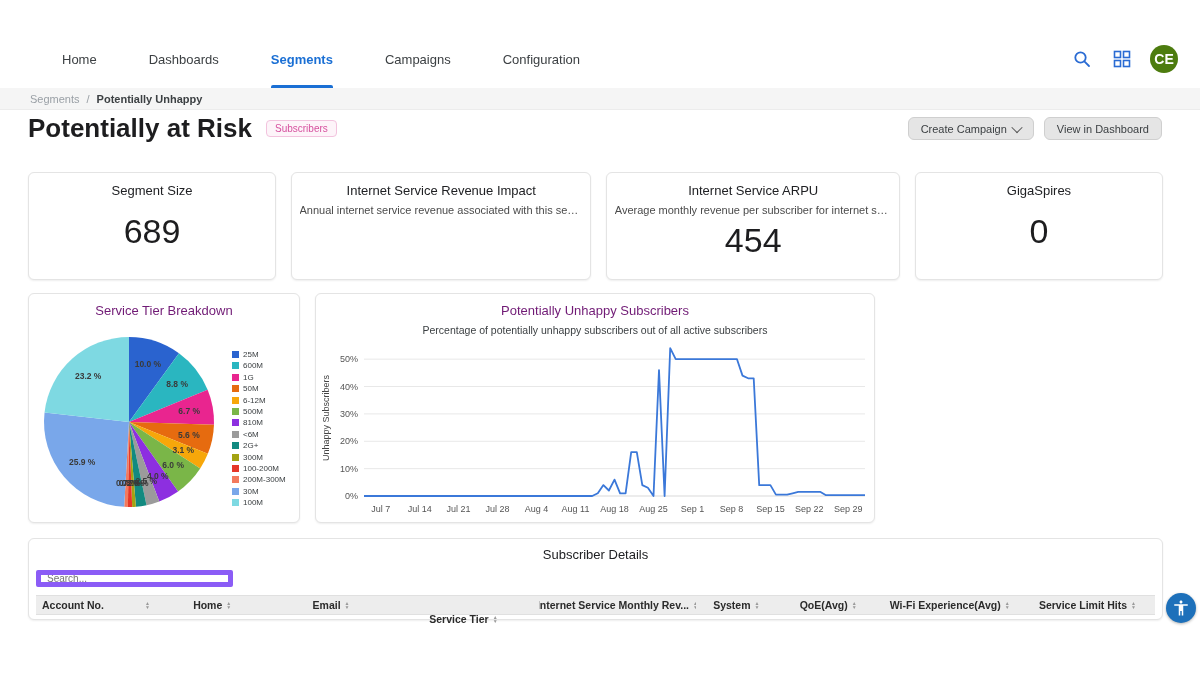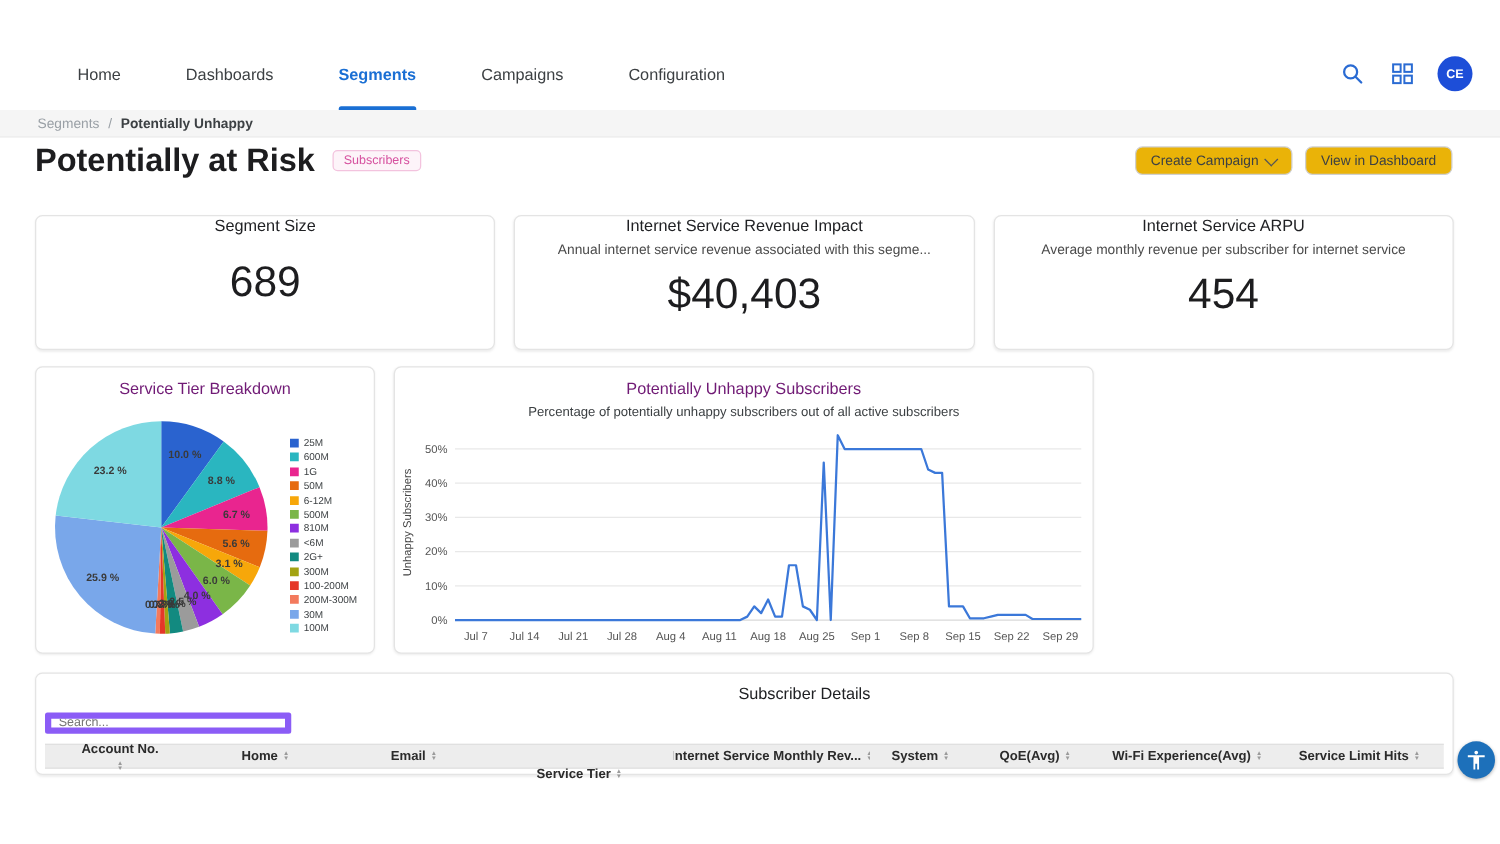--- a/index.html
+++ b/index.html
@@ -14,64 +14,64 @@
   .logo-title { position:absolute; left:0; top:14px; font-size:16px; font-weight:700; color:#474f58; letter-spacing:.2px; }
   .logo-sub { position:absolute; left:36px; top:32px; font-size:8px; }
   .logo-sub .brand { color:#ef7f1a; font-weight:700; }
   .logo-sub .brand2 { color:#b9bdc2; font-weight:700; }
   .nav { display:flex; margin-left:36px; gap:0; height:58px; }
   .nav-item { position:relative; padding:0 26px; display:flex; align-items:center; font-size:13px; color:#3c4043; cursor:pointer; }
   .nav-item.active { color:#1a6fd4; font-weight:700; }
   .nav-item.active::after { content:""; position:absolute; left:26px; right:26px; bottom:0; height:3px; background:#1a6fd4; border-radius:2px 2px 0 0; }
   .top-actions { margin-left:auto; margin-right:22px; display:flex; align-items:center; gap:16px; }
   .icon-btn { width:24px; height:24px; display:flex; align-items:center; justify-content:center; cursor:pointer; background:none; border:none; }
-  .avatar { width:28px; height:28px; border-radius:50%; background:#1d4ed8; color:#fff; font-size:10px; font-weight:700; display:flex; align-items:center; justify-content:center; cursor:pointer; border:none; font-family:"Liberation Sans", sans-serif; }
+  .avatar { width:28px; height:28px; border-radius:50%; background:#4d7c0f; color:#fff; font-size:14px; font-weight:700; display:flex; align-items:center; justify-content:center; cursor:pointer; border:none; font-family:"Liberation Sans", sans-serif; }
 
   
   .crumbbar { position:absolute; left:0; top:88px; width:1200px; height:22px; background:#f5f5f5; border-bottom:1px solid #ececec; display:flex; align-items:center; font-size:11px; }
   .crumbbar .parent { margin-left:30px; color:#9aa0a6; cursor:pointer; }
   .crumbbar .sep { margin:0 7px; color:#9aa0a6; }
   .crumbbar .current { color:#3c4043; font-weight:600; }
 
   
   .title-row { position:absolute; left:28px; top:113px; width:1144px; }
   .h1-line { display:flex; align-items:center; }
   .page-title { font-size:26px; font-weight:700; color:#1d1d1f; }
   .badge { margin-left:14px; font-size:10px; color:#d6519f; background:#fdf4f9; border:1px solid #f3c3de; border-radius:4px; padding:2px 8px; }
   .subtitle { margin-top:6px; font-size:12.5px; font-weight:700; color:#2b2b2b; }
   .title-buttons { position:absolute; right:10px; top:4px; display:flex; gap:10px; }
-  .btn { height:23px; background:#eab308; border:1px solid #cfcfcf; border-radius:6px; font-size:11px; color:#3c4043; padding:0 12px; display:flex; align-items:center; gap:6px; cursor:pointer; font-family:"Liberation Sans", sans-serif; }
+  .btn { height:23px; background:#e5e5e5; border:1px solid #cfcfcf; border-radius:6px; font-size:11px; color:#3c4043; padding:0 12px; display:flex; align-items:center; gap:6px; cursor:pointer; font-family:"Liberation Sans", sans-serif; }
   .caret { width:8px; height:8px; border-right:1.5px solid #555; border-bottom:1.5px solid #555; transform:rotate(45deg) translate(-1px,-1px); }
 
   
   .card { background:#fff; border:1px solid #e4e4e4; border-radius:6px; box-shadow:0 1px 2px rgba(0,0,0,.07); }
   .kpi-row { position:absolute; left:28px; top:172px; width:1135px; height:108px; display:flex; gap:15px; }
-  .kpi { flex:1; display:flex; flex-direction:column; align-items:center; }
+  .kpi { flex:1; display:flex; flex-direction:column; align-items:center; padding-top:10px; }
   .kpi-title { font-size:13px; color:#202124; font-weight:500; }
   .kpi-sub { margin-top:6px; font-size:11px; color:#4a4a4a; max-width:95%; white-space:nowrap; overflow:hidden; text-overflow:ellipsis; }
   .kpi-value { flex:1; display:flex; align-items:center; font-size:34px; color:#1d1d1f; padding-bottom:14px; }
 
   
   .pie-card { position:absolute; left:28px; top:293px; width:272px; height:230px; }
   .chart-title { position:absolute; top:9px; left:0; width:100%; text-align:center; font-size:13px; color:#701a75; font-weight:500; }
   .chart-sub { position:absolute; top:30px; left:0; width:100%; text-align:center; font-size:10.5px; color:#3c4043; }
   .pie-svg { position:absolute; left:0; top:0; }
   .legend { position:absolute; left:203px; top:56px; display:flex; flex-direction:column; gap:2.4px; }
   .legend-item { display:flex; align-items:center; gap:4px; font-size:8px; color:#3c4043; white-space:nowrap; }
   .legend-swatch { width:7px; height:7px; flex:0 0 auto; }
   .line-card { position:absolute; left:315px; top:293px; width:560px; height:230px; }
   .line-svg { position:absolute; left:0; top:0; }
 
   
-  .table-card { position:absolute; left:28px; top:538px; width:1135px; height:82px;padding-left:48px; }
+  .table-card { position:absolute; left:28px; top:538px; width:1135px; height:82px; }
   .table-title { position:absolute; top:8px; width:100%; text-align:center; font-size:13px; color:#202124; font-weight:500; }
   .search-input { position:absolute; left:7px; top:31px; width:197px; height:17px; border:5px solid #8b5cf6; border-radius:2px; font-size:10px; padding:0 6px; color:#333; font-family:"Liberation Sans", sans-serif; }
   .thead { position:absolute; left:7px; right:7px; top:56px; height:20px; background:#ededed; border-top:1px solid #e0e0e0; border-bottom:1px solid #e0e0e0; display:flex; align-items:center; }
   .th { display:flex; align-items:center; justify-content:center; gap:4px; font-size:10.5px; font-weight:700; color:#2b2b2b; white-space:nowrap; overflow:hidden; cursor:pointer; }
-  .th:first-child { justify-content:space-between; padding-left:6px;flex-direction:column; }
+  .th:first-child { justify-content:space-between; padding-left:6px; }
   .sort { display:flex; flex-direction:column; line-height:4px; font-size:5px; color:#9a9a9a; }
 
   
   .a11y { position:absolute; right:4px; top:593px; width:30px; height:30px; border-radius:50%; background:#1d70ba; border:none; display:flex; align-items:center; justify-content:center; cursor:pointer; box-shadow:0 1px 3px rgba(0,0,0,.3); }
 </style>
 </head>
 <body>
 
 <div class="app">
 
@@ -125,26 +125,29 @@
   </section>
 
   <div class="kpi-row">
     <div class="card kpi">
       <div class="kpi-title">Segment Size</div>
       <div class="kpi-value">689</div>
     </div>
     <div class="card kpi">
       <div class="kpi-title">Internet Service Revenue Impact</div>
       <div class="kpi-sub">Annual internet service revenue associated with this segme...</div>
-      <div class="kpi-value">$40,403</div>
     </div>
     <div class="card kpi">
       <div class="kpi-title">Internet Service ARPU</div>
       <div class="kpi-sub">Average monthly revenue per subscriber for internet service</div>
       <div class="kpi-value">454</div>
+    </div>
+    <div class="card kpi">
+      <div class="kpi-title">GigaSpires</div>
+      <div class="kpi-value">0</div>
     </div>
   </div>
 
   <div class="card pie-card">
     <svg class="pie-svg" id="pie-svg" width="270" height="228" viewBox="0 0 270 228">
         <path d="M100,128 L100.00,43.00 A85,85 0 0 1 149.96,59.23 Z" fill="#2a63cf"></path>
         <path d="M100,128 L149.96,59.23 A85,85 0 0 1 178.63,95.72 Z" fill="#2ab6c0"></path>
         <path d="M100,128 L178.63,95.72 A85,85 0 0 1 184.96,130.67 Z" fill="#e9258f"></path>
         <path d="M100,128 L184.96,130.67 A85,85 0 0 1 178.83,159.79 Z" fill="#e66b0f"></path>
         <path d="M100,128 L178.83,159.79 A85,85 0 0 1 171.19,174.44 Z" fill="#f7a70a"></path>

